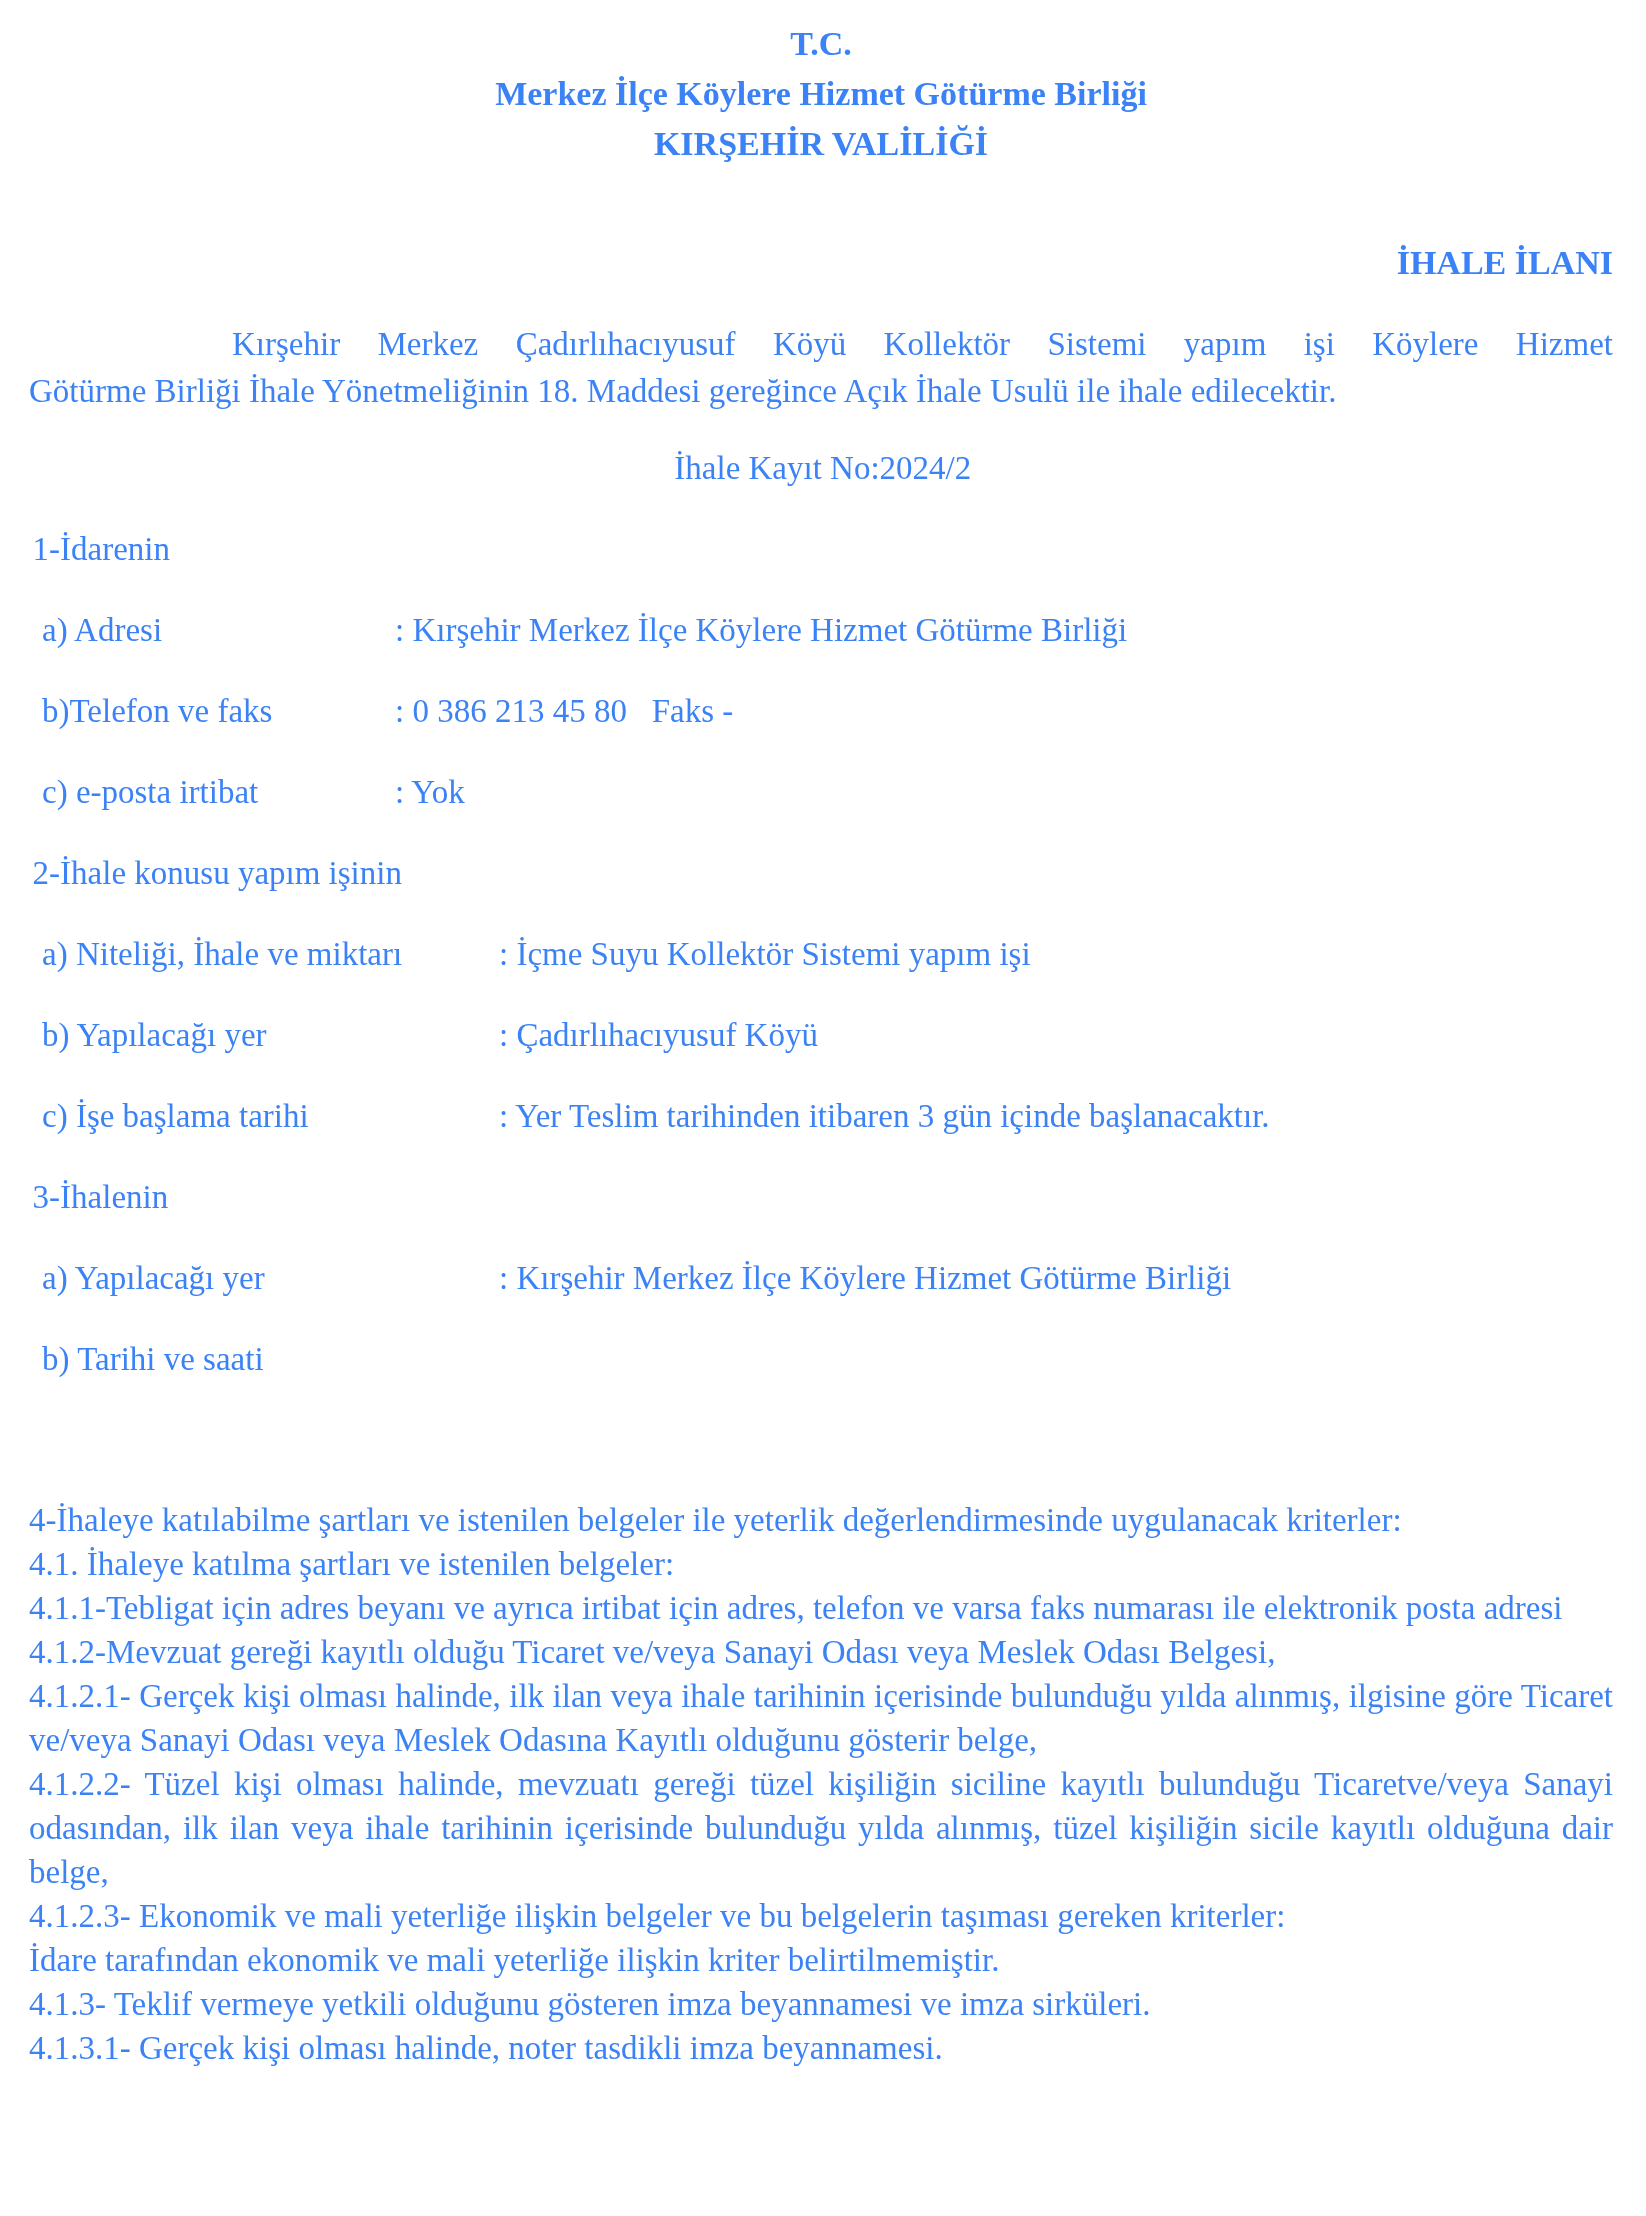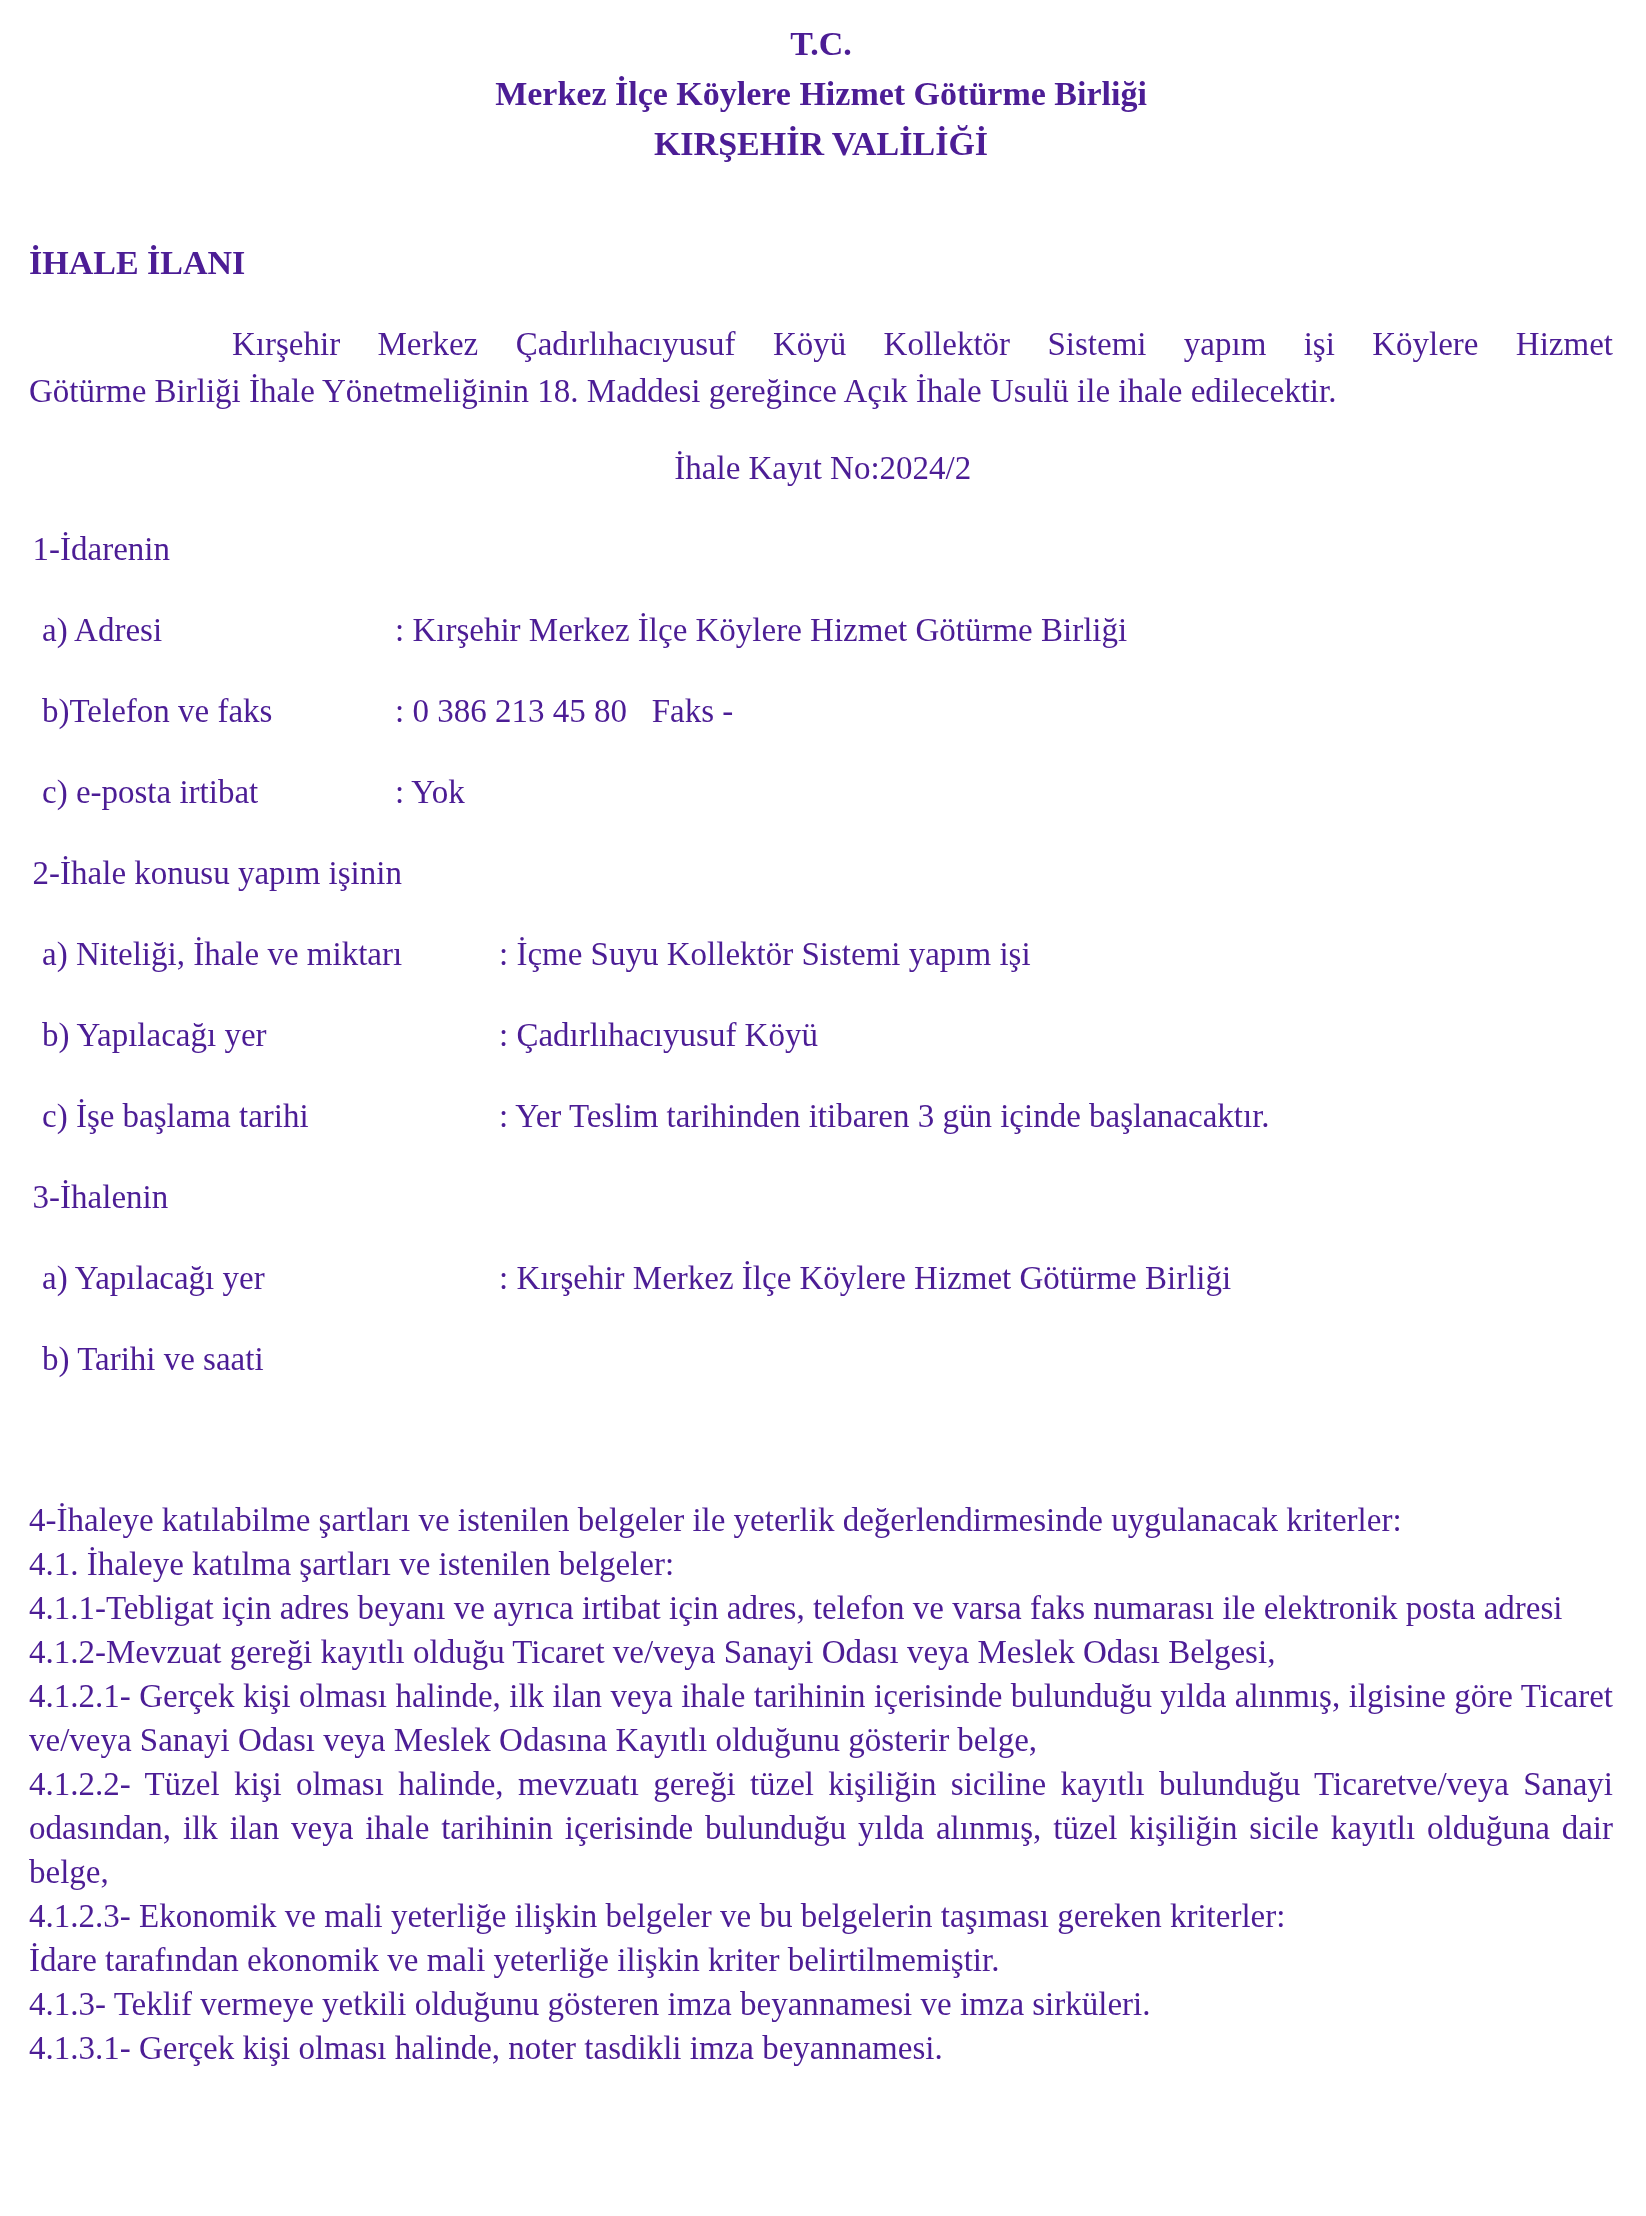--- a/index.html
+++ b/index.html
@@ -4,36 +4,36 @@
 <title>İhale İlanı</title>
 <style>
   * { margin: 0; padding: 0; box-sizing: border-box; }
   html, body { background: #ffffff; }
   body { width: 1647px; }
   .page {
     position: relative;
     width: 1647px;
     height: 2216px;
     background: #ffffff;
-    color: #4c1d95;
+    color: #3b82f6;
     font-family: "Liberation Serif", "DejaVu Serif", serif;
     font-size: 33px;
     padding: 18.6px 34px 0 29px;
     overflow: hidden;
   }
   .doc-header { text-align: center; }
   .hline {
     font-weight: bold;
     font-size: 34px;
     line-height: 50px;
     white-space: pre-wrap;
   }
   .doc-title {
     margin-top: 69px;
-    text-align: left;
+    text-align: right;
     font-weight: bold;
     font-size: 34px;
     line-height: 50px;
   }
   .intro { margin-top: 33px; line-height: 47px; }
   .intro-l1 {
     padding-left: 203px;
     text-align: justify;
     text-align-last: justify;
   }

